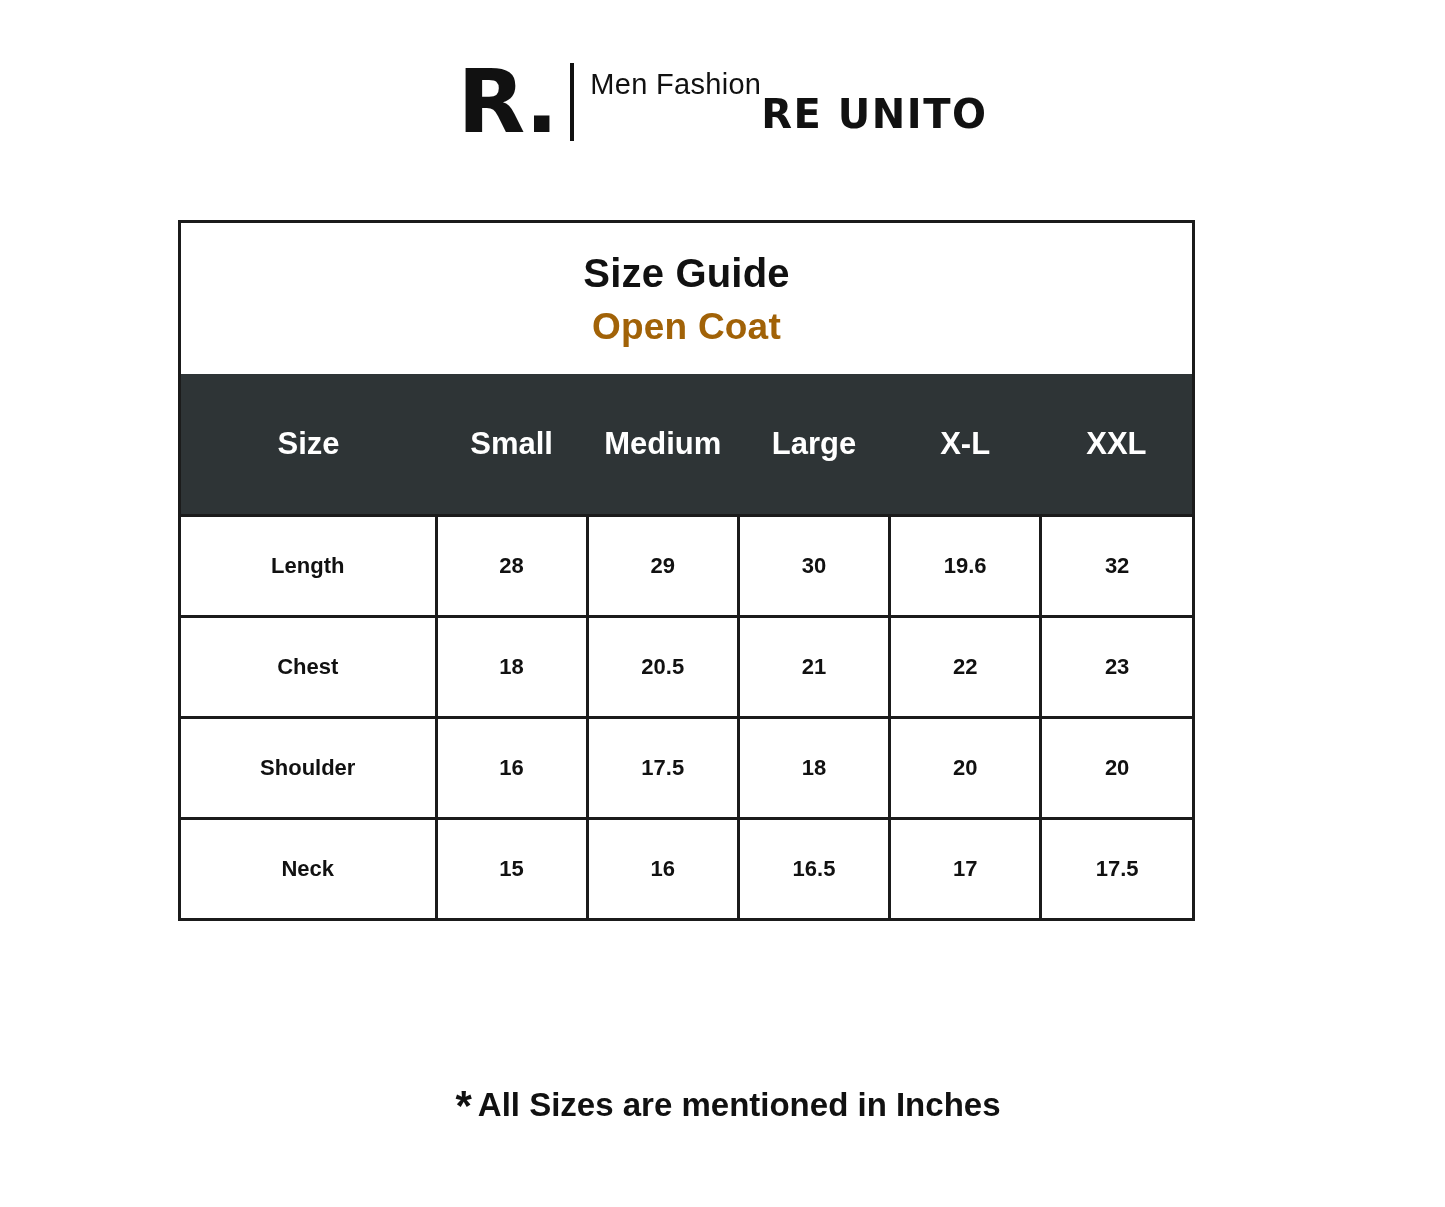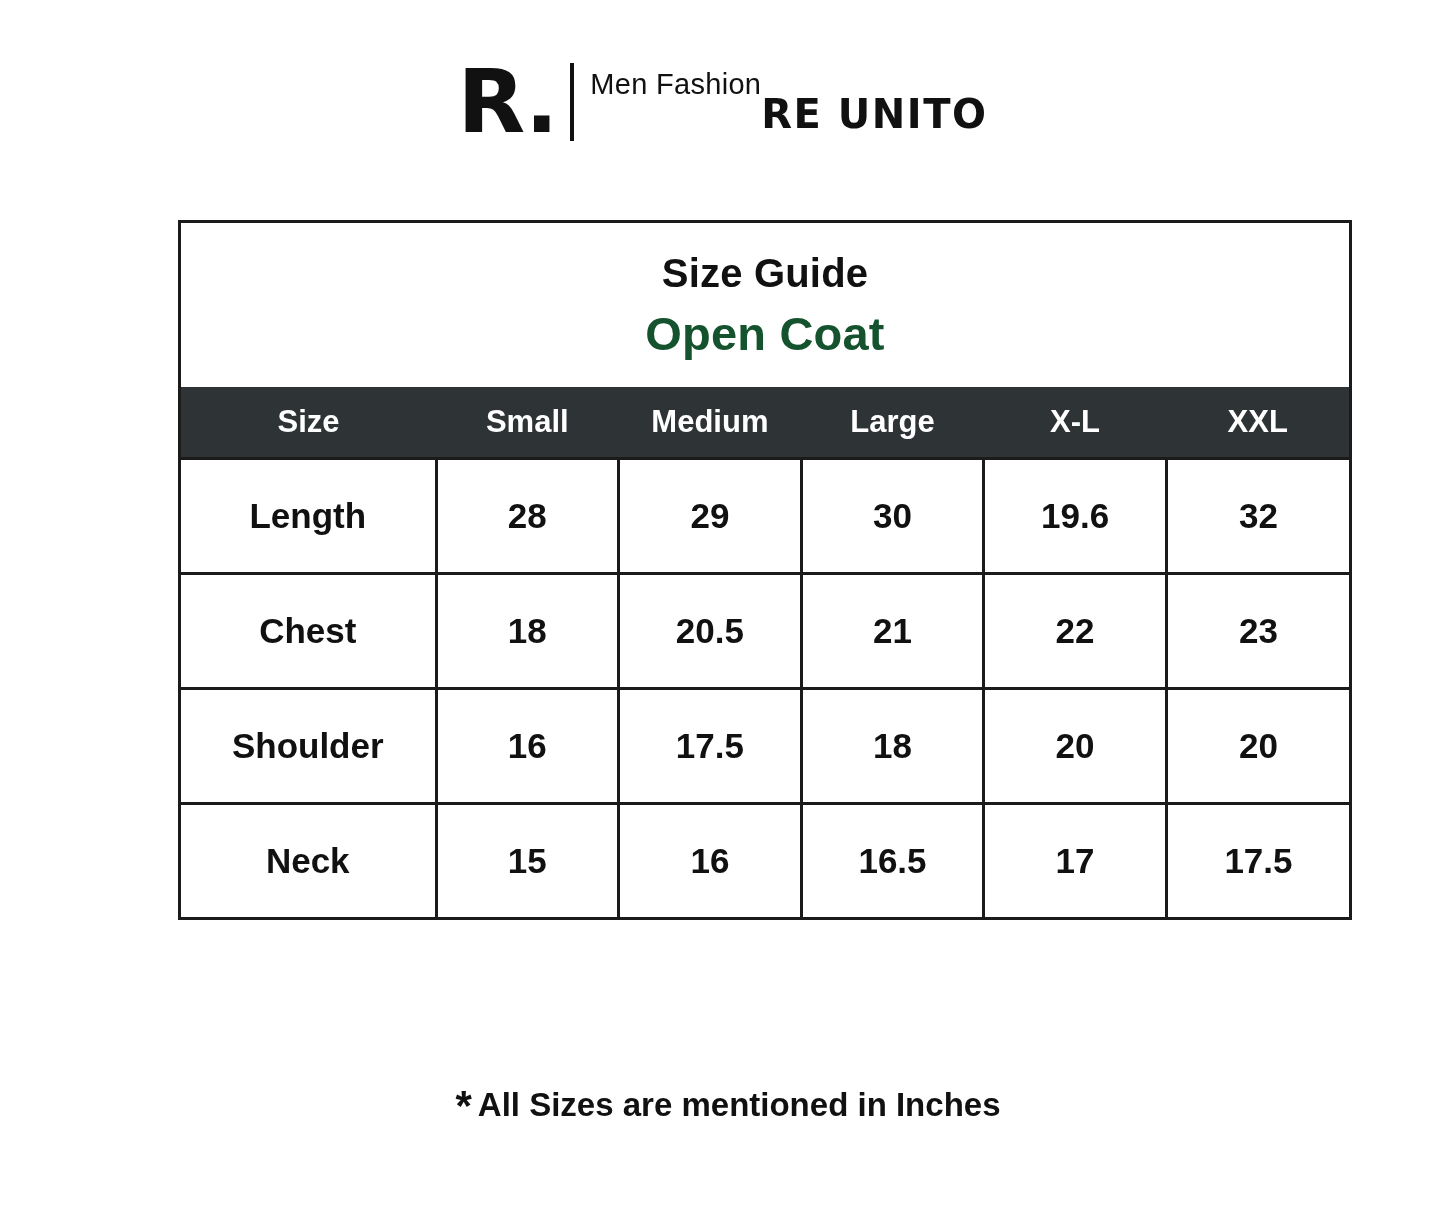--- a/index.html
+++ b/index.html
@@ -64,64 +64,64 @@
     letter-spacing: 1.5px;
     font-family: "DejaVu Sans", sans-serif;
     margin-top: 24px;
   }
 
   
   .card {
     position: absolute;
     left: 178px;
     top: 220px;
-    width: 1174px;
+    width: 1017px;
     border: 3px solid #1b1b1b;
     background: #ffffff;
   }
   .card-title {
     text-align: center;
     padding: 28px 10px 26px 10px;
   }
   .card-title .line1 {
     font-size: 40px;
     font-weight: 700;
     color: #111111;
     letter-spacing: 0.2px;
     margin-bottom: 10px;
   }
   .card-title .line2 {
-    font-size: 47px;
-    font-weight: 700;
-    color: #14532d;
+    font-size: 37px;
+    font-weight: 700;
+    color: #a16207;
     letter-spacing: 0.2px;
   }
 
   table {
     width: 100%;
     border-collapse: collapse;
     table-layout: fixed;
   }
   thead tr {
     background: #2e3436;
   }
   thead th {
     color: #ffffff;
     font-size: 31px;
     font-weight: 700;
-    padding: 17px 4px;
+    padding: 52px 4px;
     text-align: center;
     border: none;
   }
   thead th.col-label { width: 255px; }
   tbody td {
     border: 3px solid #1b1b1b;
     border-left-width: 3px;
     border-right-width: 3px;
-    font-size: 35px;
+    font-size: 22px;
     font-weight: 700;
     text-align: center;
     color: #111111;
     padding: 36px 4px;
   }
   tbody tr td:first-child {
     border-left: none;
   }
   tbody tr td:last-child {
     border-right: none;

